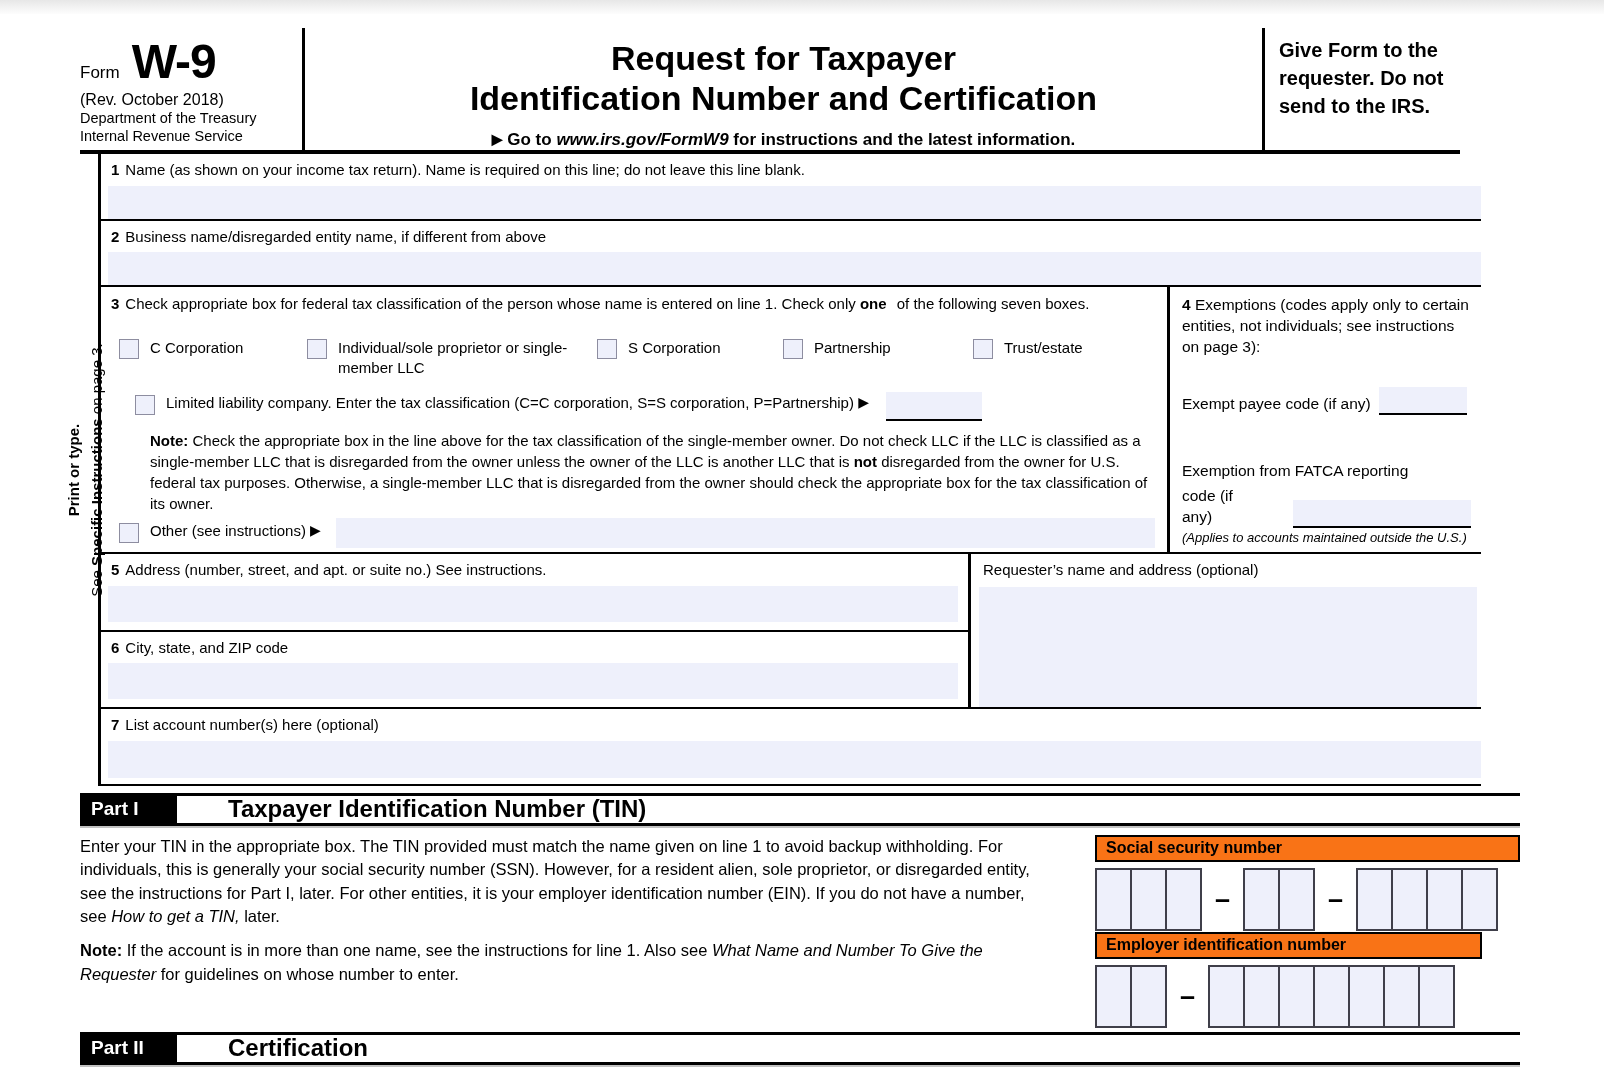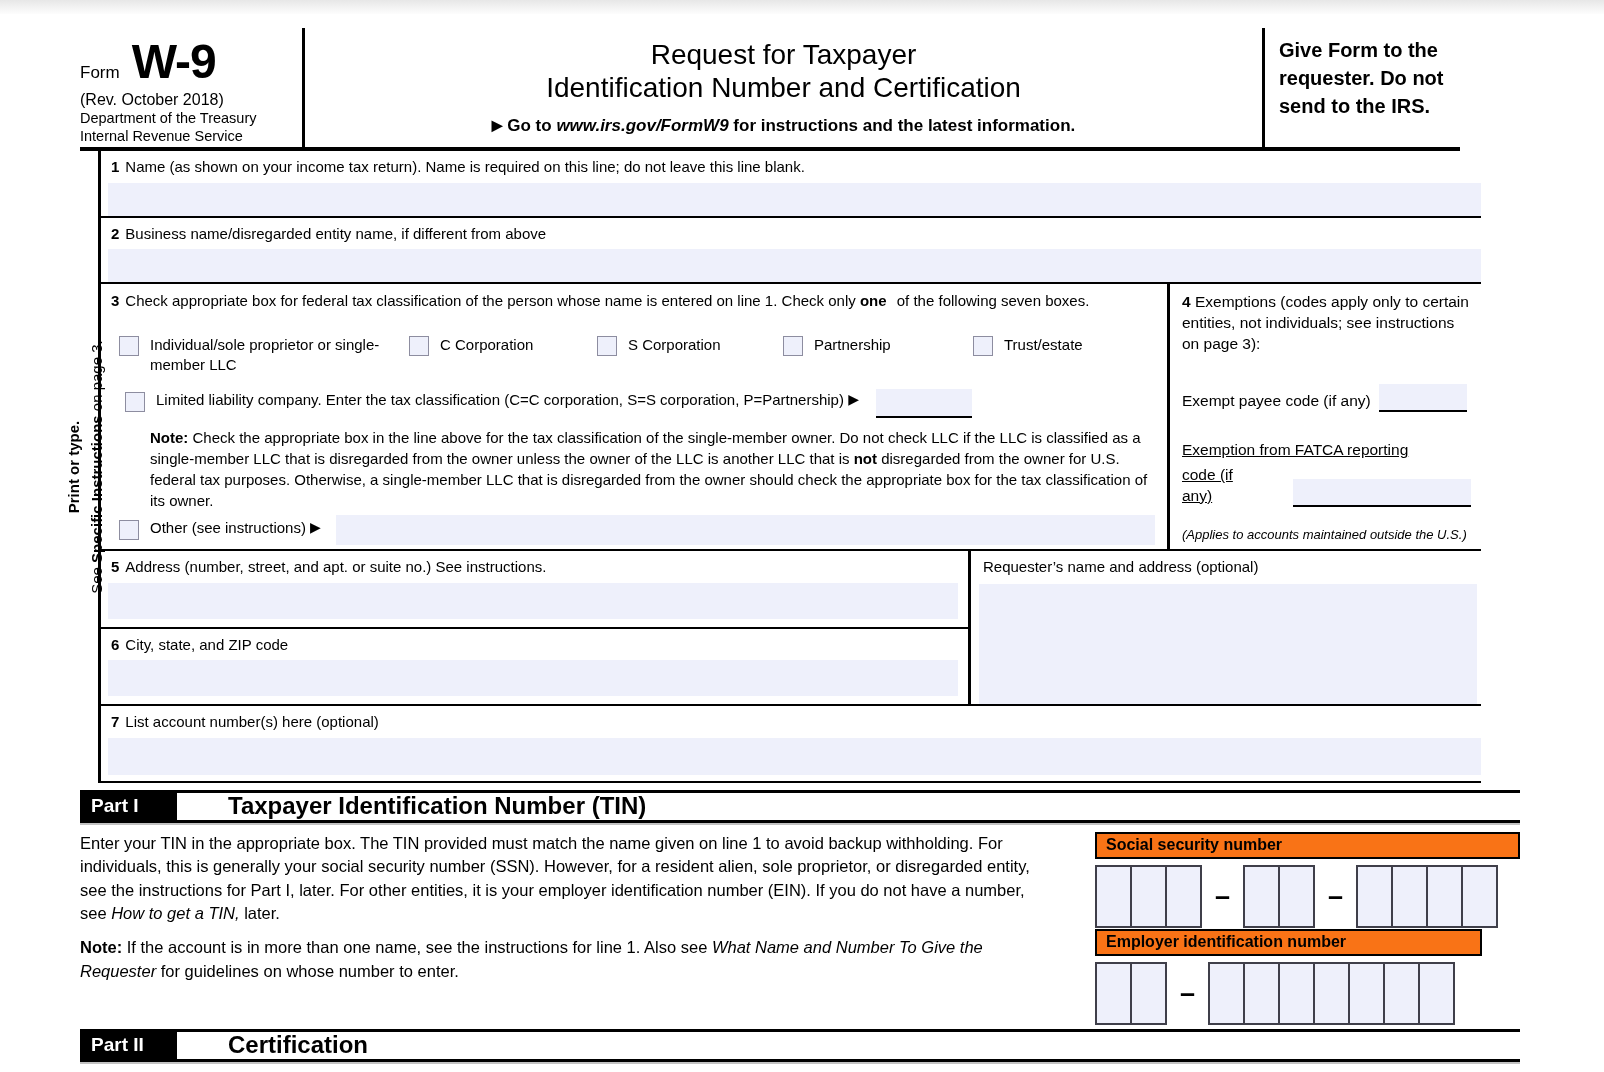--- a/index.html
+++ b/index.html
@@ -13,21 +13,21 @@
   .form-wrap { position:absolute; left:80px; top:14px; width:1440px; }
 
   
   .header { display:flex; width:1380px; border-bottom:4px solid #000; margin-top:14px; }
   .h-left { width:225px; border-right:3px solid #000; padding:6px 8px 2px 0; }
   .form-word { font-size:17px; }
   .form-number { font-size:48px; font-weight:bold; letter-spacing:-1px; margin-left:12px; }
   .rev { font-size:16px; margin-top:2px; }
   .dept { font-size:14.5px; line-height:1.25; }
   .h-center { flex:1; text-align:center; padding-top:10px; }
-  .main-title { font-size:28px; font-weight:normal; line-height:1.18; }
+  .main-title { font-size:34px; font-weight:bold; line-height:1.18; }
   .goto-line { font-size:17px; font-weight:bold; margin-top:12px; }
   .goto-line .url { font-style:italic; }
   .arrow { font-size:14px; position:relative; top:-1px; }
   .h-right { width:198px; border-left:3px solid #000; padding:8px 0 0 14px;
              font-size:20px; font-weight:bold; line-height:1.4; }
 
   
   .main { display:flex; width:1401px; }
   .sidebar { width:53px; position:relative; }
   .sidebar-text {
@@ -44,31 +44,31 @@
   .row-simple .fill-input { height:33px; margin:6px 0 0 -3px; }
 
   
   .row3 { display:flex; border-bottom:none; }
   .row3-left { flex:1; padding:7px 12px 4px 10px; }
   .row3-left .lbl3 { width:1010px; }
   .cb-row { display:flex; margin-top:24px; margin-left:8px; }
   .cb-item { display:flex; gap:11px; font-size:15px; line-height:1.35; align-items:flex-start; }
   .checkbox { width:20px; height:20px; background:#eef0fb; border:1.5px solid #8d8da0; flex:0 0 auto; margin-top:1px; }
   .cb-w1 { width:290px; } .cb-w2 { width:188px; } .cb-w3 { width:186px; } .cb-w4 { width:190px; }
-  .llc-row { display:flex; gap:11px; margin-top:16px; margin-left:14px; font-size:15px; align-items:flex-start; }
+  .llc-row { display:flex; gap:11px; margin-top:16px; margin-left:24px; font-size:15px; align-items:flex-start; }
   .llc-input { width:96px; height:29px; background:#eef0fb; border-bottom:2px solid #000; margin-left:6px; margin-top:-2px; }
   .note3 { font-size:15px; line-height:1.4; margin:9px 0 0 39px; width:1005px; }
   .other-row { display:flex; gap:11px; margin-top:8px; margin-left:8px; font-size:15px; align-items:flex-start; }
   .other-input { flex:1; height:30px; margin-top:-4px; margin-left:4px; }
   .box4 { width:314px; border-left:3px solid #000; padding:8px 10px 6px 12px;
           font-size:15.5px; line-height:1.35; position:relative; }
   .exempt-row { margin-top:29px; display:flex; align-items:flex-end; gap:8px; }
   .code-input { height:28px; background:#eef0fb; border-bottom:2px solid #000; }
   .exempt-input { width:88px; }
-  .fatca-block { margin-top:28px;text-decoration:underline; }
+  .fatca-block { margin-top:46px; }
   .fatca-row { display:flex; align-items:flex-end; gap:27px; margin-top:4px; }
   .fatca-input { width:180px; }
   .applies { position:absolute; left:12px; bottom:6px; font-size:13px; font-style:italic; }
 
   
   .rows56 { display:flex; border-top:2px solid #000; }
   .rows56-left { width:867px; }
   .row5 { padding:6px 0 0 10px; border-bottom:2px solid #000; }
   .row5 .fill-input { height:36px; margin:6px 10px 8px -3px; }
   .requester { flex:1; border-left:3px solid #000; padding:6px 4px 0 12px; display:flex; flex-direction:column; }
@@ -158,27 +158,27 @@
           <div class="fill-input"></div>
         </div>
 
         <div class="row3">
           <div class="row3-left">
             <div class="row-label lbl3">
               <b>3</b><span>Check appropriate box for federal tax classification of the person whose name is entered on line 1. Check only </span><b>one</b><span> of the following seven boxes.</span>
             </div>
 
             <div class="cb-row">
+              <div class="cb-item cb-w2">
+                <div class="checkbox"></div>
+                <span>C Corporation</span>
+              </div>
               <div class="cb-item cb-w1">
                 <div class="checkbox"></div>
                 <span>Individual/sole proprietor or single-member LLC</span>
-              </div>
-              <div class="cb-item cb-w2">
-                <div class="checkbox"></div>
-                <span>C Corporation</span>
               </div>
               <div class="cb-item cb-w3">
                 <div class="checkbox"></div>
                 <span>S Corporation</span>
               </div>
               <div class="cb-item cb-w4">
                 <div class="checkbox"></div>
                 <span>Partnership</span>
               </div>
               <div class="cb-item">

